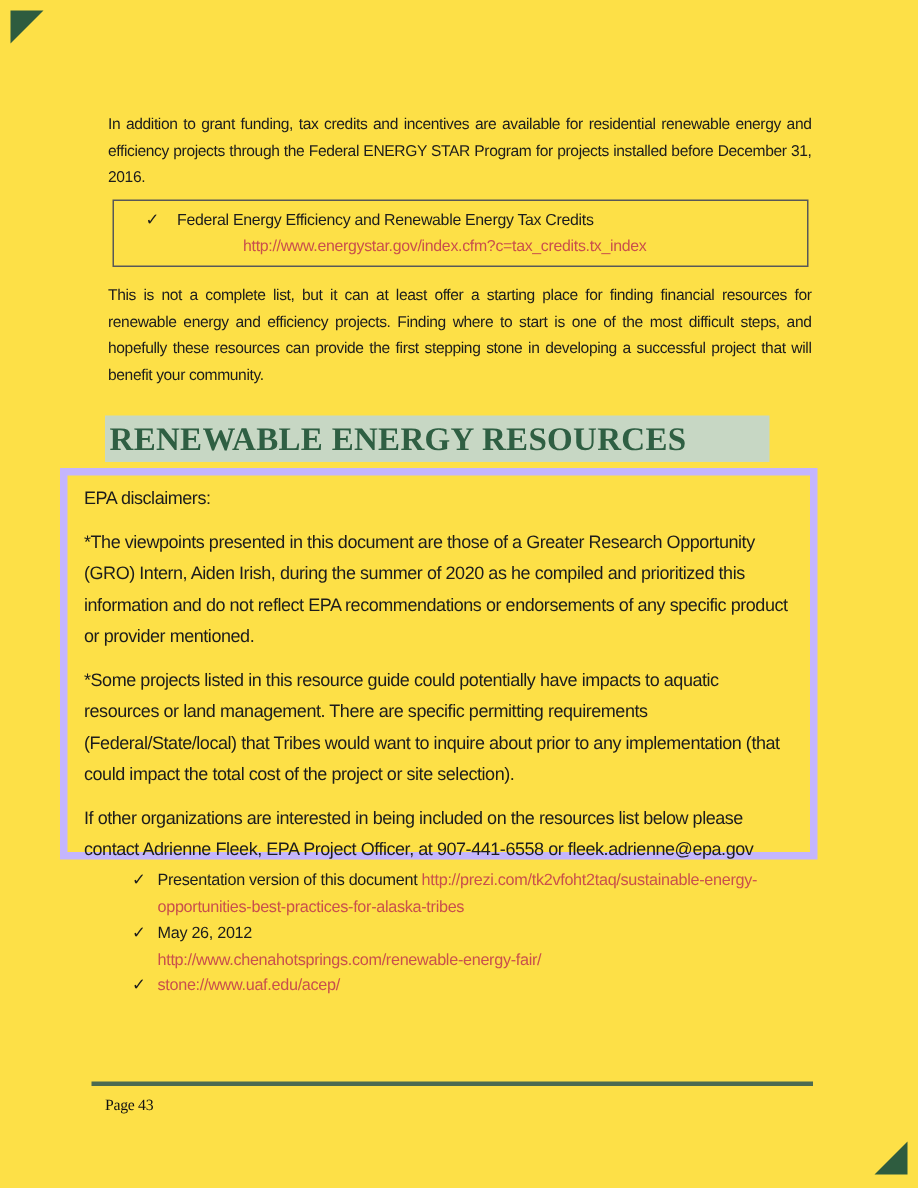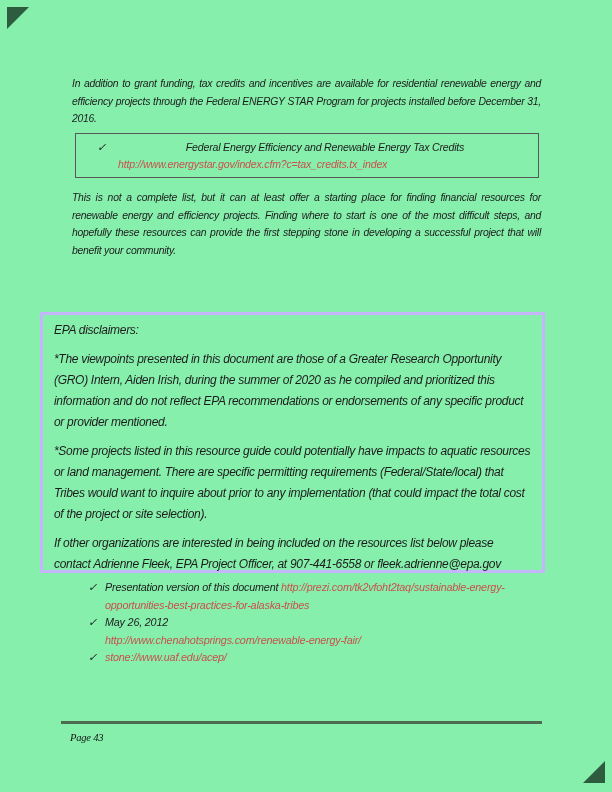--- a/index.html
+++ b/index.html
@@ -1,18 +1,18 @@
 <!DOCTYPE html>
 <html><head>
 <meta charset="utf-8">
 <style>
   html,body { margin:0; padding:0; background:#ffffff; }
   .page {
-    position:relative; width:612px; height:792px; background:#86efac;
-    font-family:"Liberation Sans", sans-serif; color:#1c1c1c; overflow:hidden;font-style:italic;
+    position:relative; width:612px; height:792px; background:#fde047;
+    font-family:"Liberation Sans", sans-serif; color:#1c1c1c; overflow:hidden;
   }
   
   .tri-tl {
     position:absolute; left:7px; top:7px; width:0; height:0;
     border-top:22px solid #2e5c3f; border-right:22px solid transparent;
   }
   .tri-br {
     position:absolute; right:7px; bottom:9px; width:0; height:0;
     border-bottom:22px solid #2e5c3f; border-left:22px solid transparent;
   }
@@ -27,37 +27,37 @@
   
   .box-tax {
     position:absolute; left:75px; top:133px; width:464px; height:45px;
     border:1px solid #585858; box-sizing:border-box; padding:5px 6px 0 21px;
   }
   .chk-row { display:flex; align-items:flex-start; }
   .chk {
     width:21px; flex:0 0 21px; font-size:11px; line-height:17px; color:#1c1c1c;
   }
   .chk-body { flex:1; font-size:10.6px; line-height:17px; letter-spacing:-0.2px; }
-  .chk-label { display:block; color:#1c1c1c;text-align:center; }
+  .chk-label { display:block; color:#1c1c1c; }
   .link { color:#c9504c; text-decoration:none; cursor:pointer; }
-  .chk-body .link { display:block; }
+  .chk-body .link { display:block;margin-left:44px; }
   
   .heading-band {
     position:absolute; left:70px; top:277px; width:443px; height:31px;
     background:#c7d7c4;
   }
   .heading-text {
     font-family:"Liberation Serif", serif; font-weight:bold;
     font-size:22px; line-height:31px; letter-spacing:0.2px;
     color:#2f5f43; padding-left:3px; white-space:nowrap;
   }
   
   .epa-box {
     position:absolute; left:40px; top:312px; width:505px; height:261px;
-    border:3px solid #c4b5fd; box-sizing:border-box; padding:5px 10px 0 11px;
+    border:5px solid #c4b5fd; box-sizing:border-box; padding:5px 10px 0 11px;
     font-size:12px; line-height:21px; letter-spacing:-0.3px; color:#1c1c1c;
   }
   .epa-box p { margin:8px 0 0 0; }
   .epa-box .epa-title { margin:0; }
   
   .resources {
     position:absolute; left:88px; top:579px; width:420px;
     font-size:10.8px; line-height:17.5px; letter-spacing:-0.2px; color:#1c1c1c;
   }
   .res-item { display:flex; align-items:flex-start; }
@@ -89,20 +89,23 @@
       <span class="chk">✓</span>
       <div class="chk-body">
         <span class="chk-label">Federal Energy Efficiency and Renewable Energy Tax Credits</span>
         <a class="link">http://www.energystar.gov/index.cfm?c=tax_credits.tx_index</a>
       </div>
     </div>
   </div>
 
   <p class="para p-starting">This is not a complete list, but it can at least offer a starting place for finding financial resources for renewable energy and efficiency projects. Finding where to start is one of the most difficult steps, and hopefully these resources can provide the first stepping stone in developing a successful project that will benefit your community.</p>
 
+  <div class="heading-band">
+    <div class="heading-text">RENEWABLE ENERGY RESOURCES</div>
+  </div>
 
   <div class="epa-box">
     <p class="epa-title">EPA disclaimers:</p>
     <p>*The viewpoints presented in this document are those of a Greater Research Opportunity (GRO) Intern, Aiden Irish, during the summer of 2020 as he compiled and prioritized this information and do not reflect EPA recommendations or endorsements of any specific product or provider mentioned.</p>
     <p>*Some projects listed in this resource guide could potentially have impacts to aquatic resources or land management. There are specific permitting requirements (Federal/State/local) that Tribes would want to inquire about prior to any implementation (that could impact the total cost of the project or site selection).</p>
     <p>If other organizations are interested in being included on the resources list below please contact Adrienne Fleek, EPA Project Officer, at 907-441-6558 or fleek.adrienne@epa.gov</p>
   </div>
 
   <div class="resources">
 

